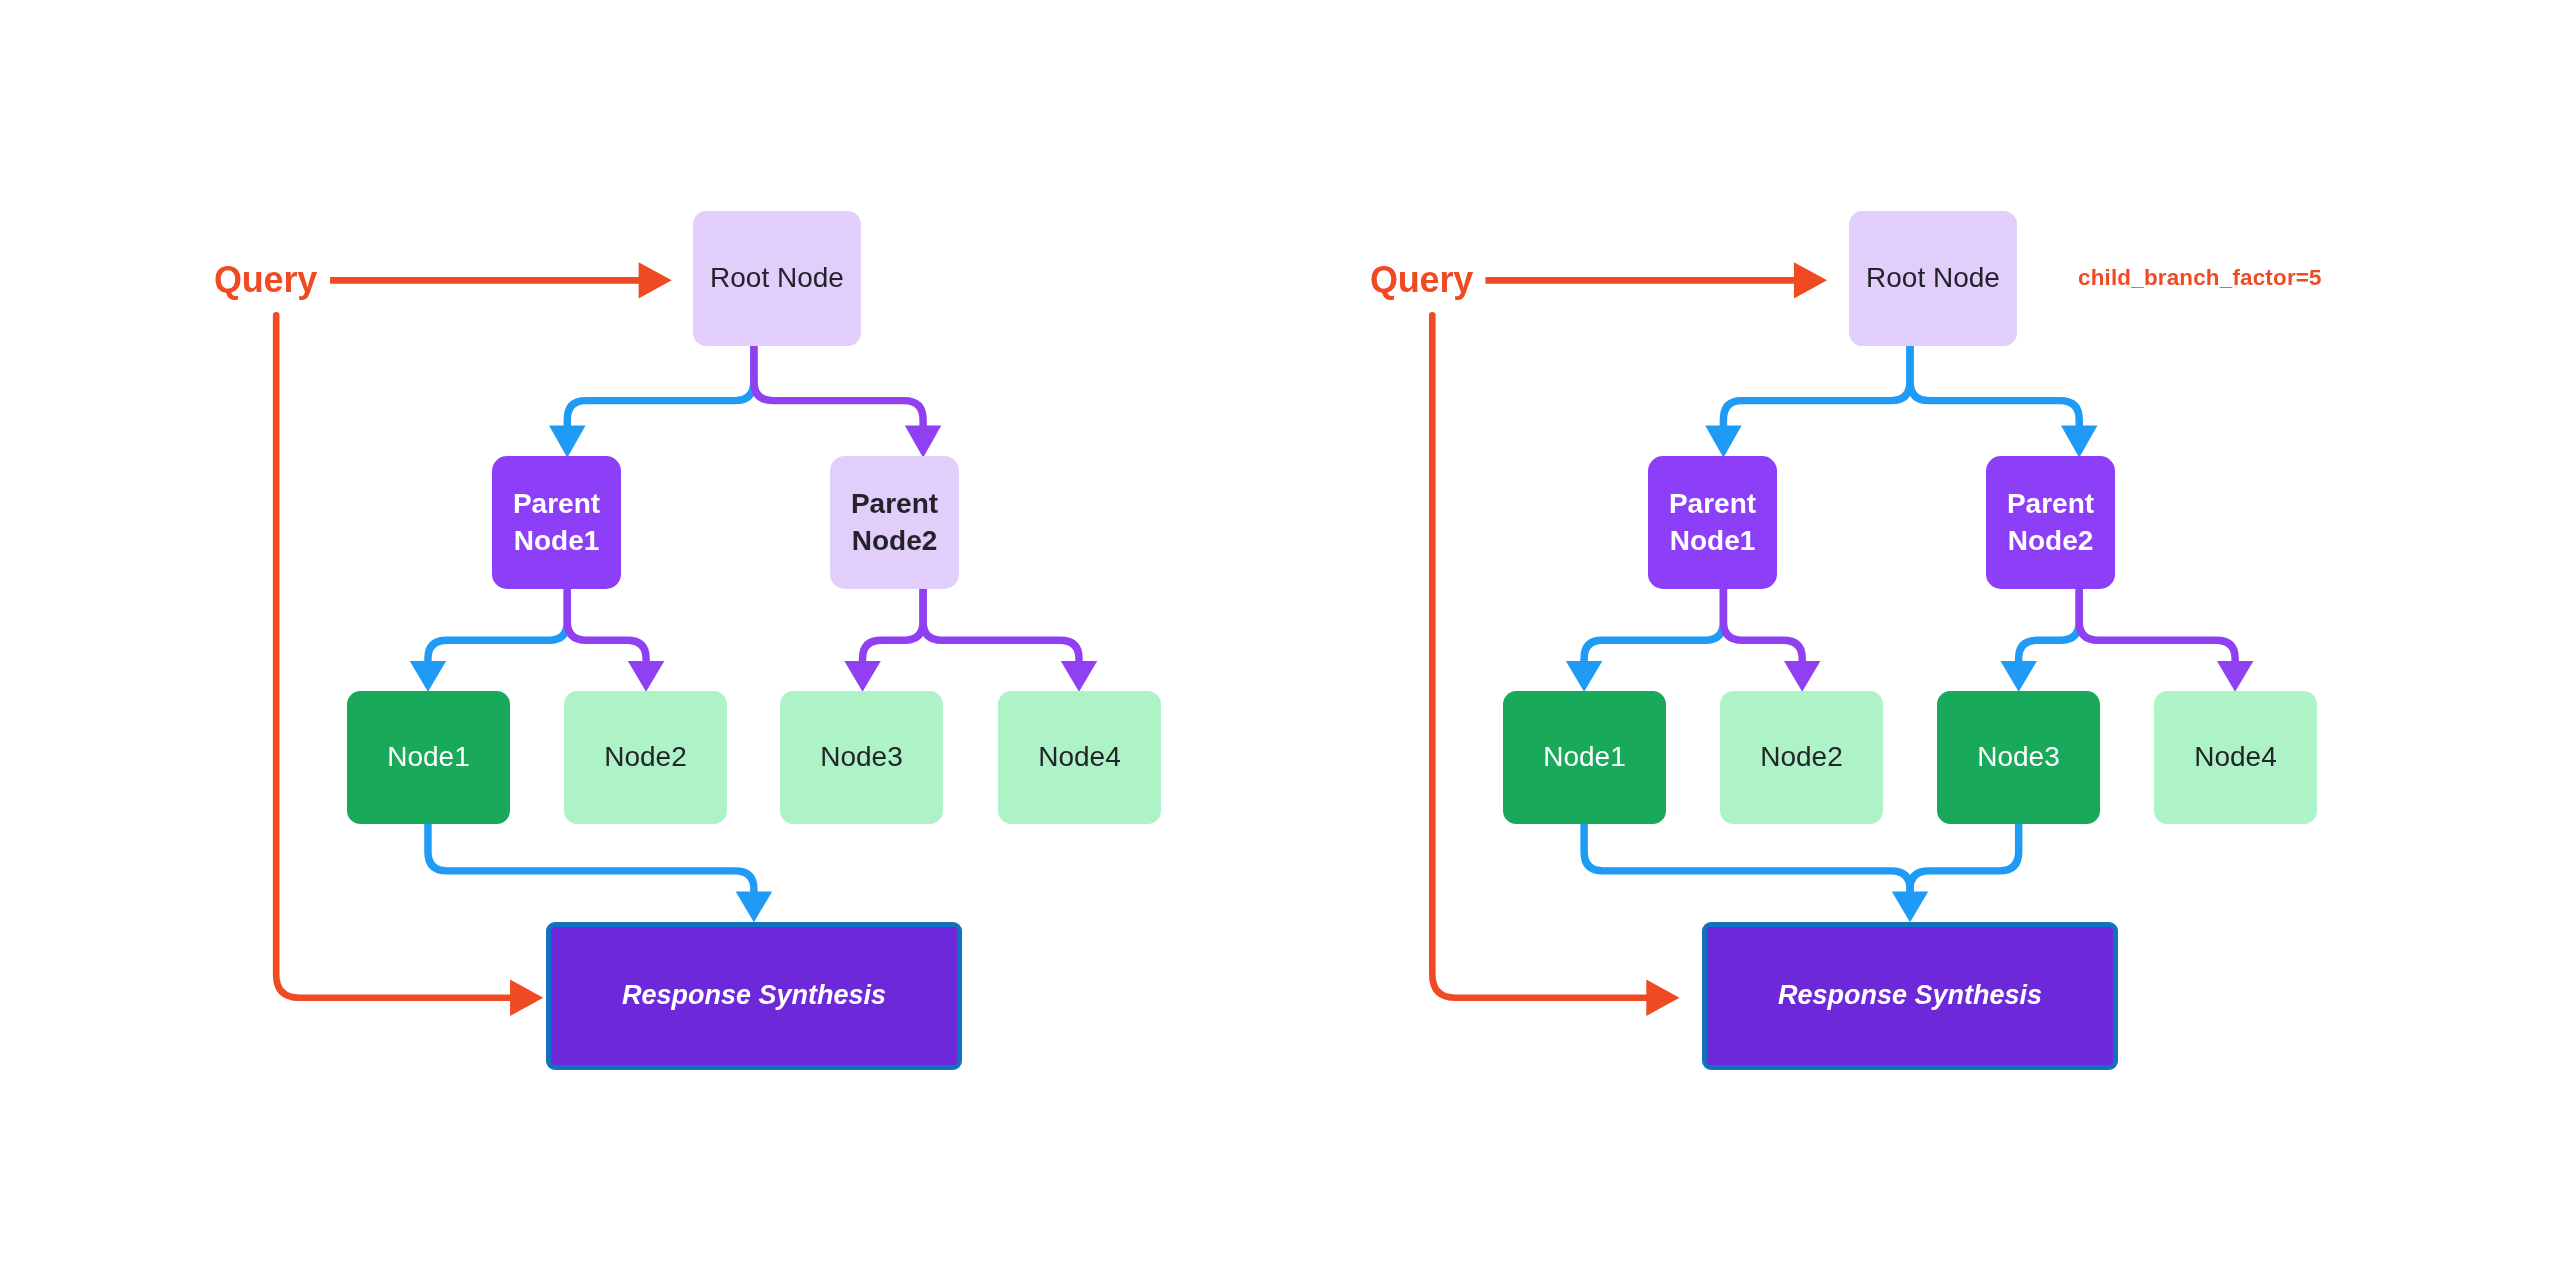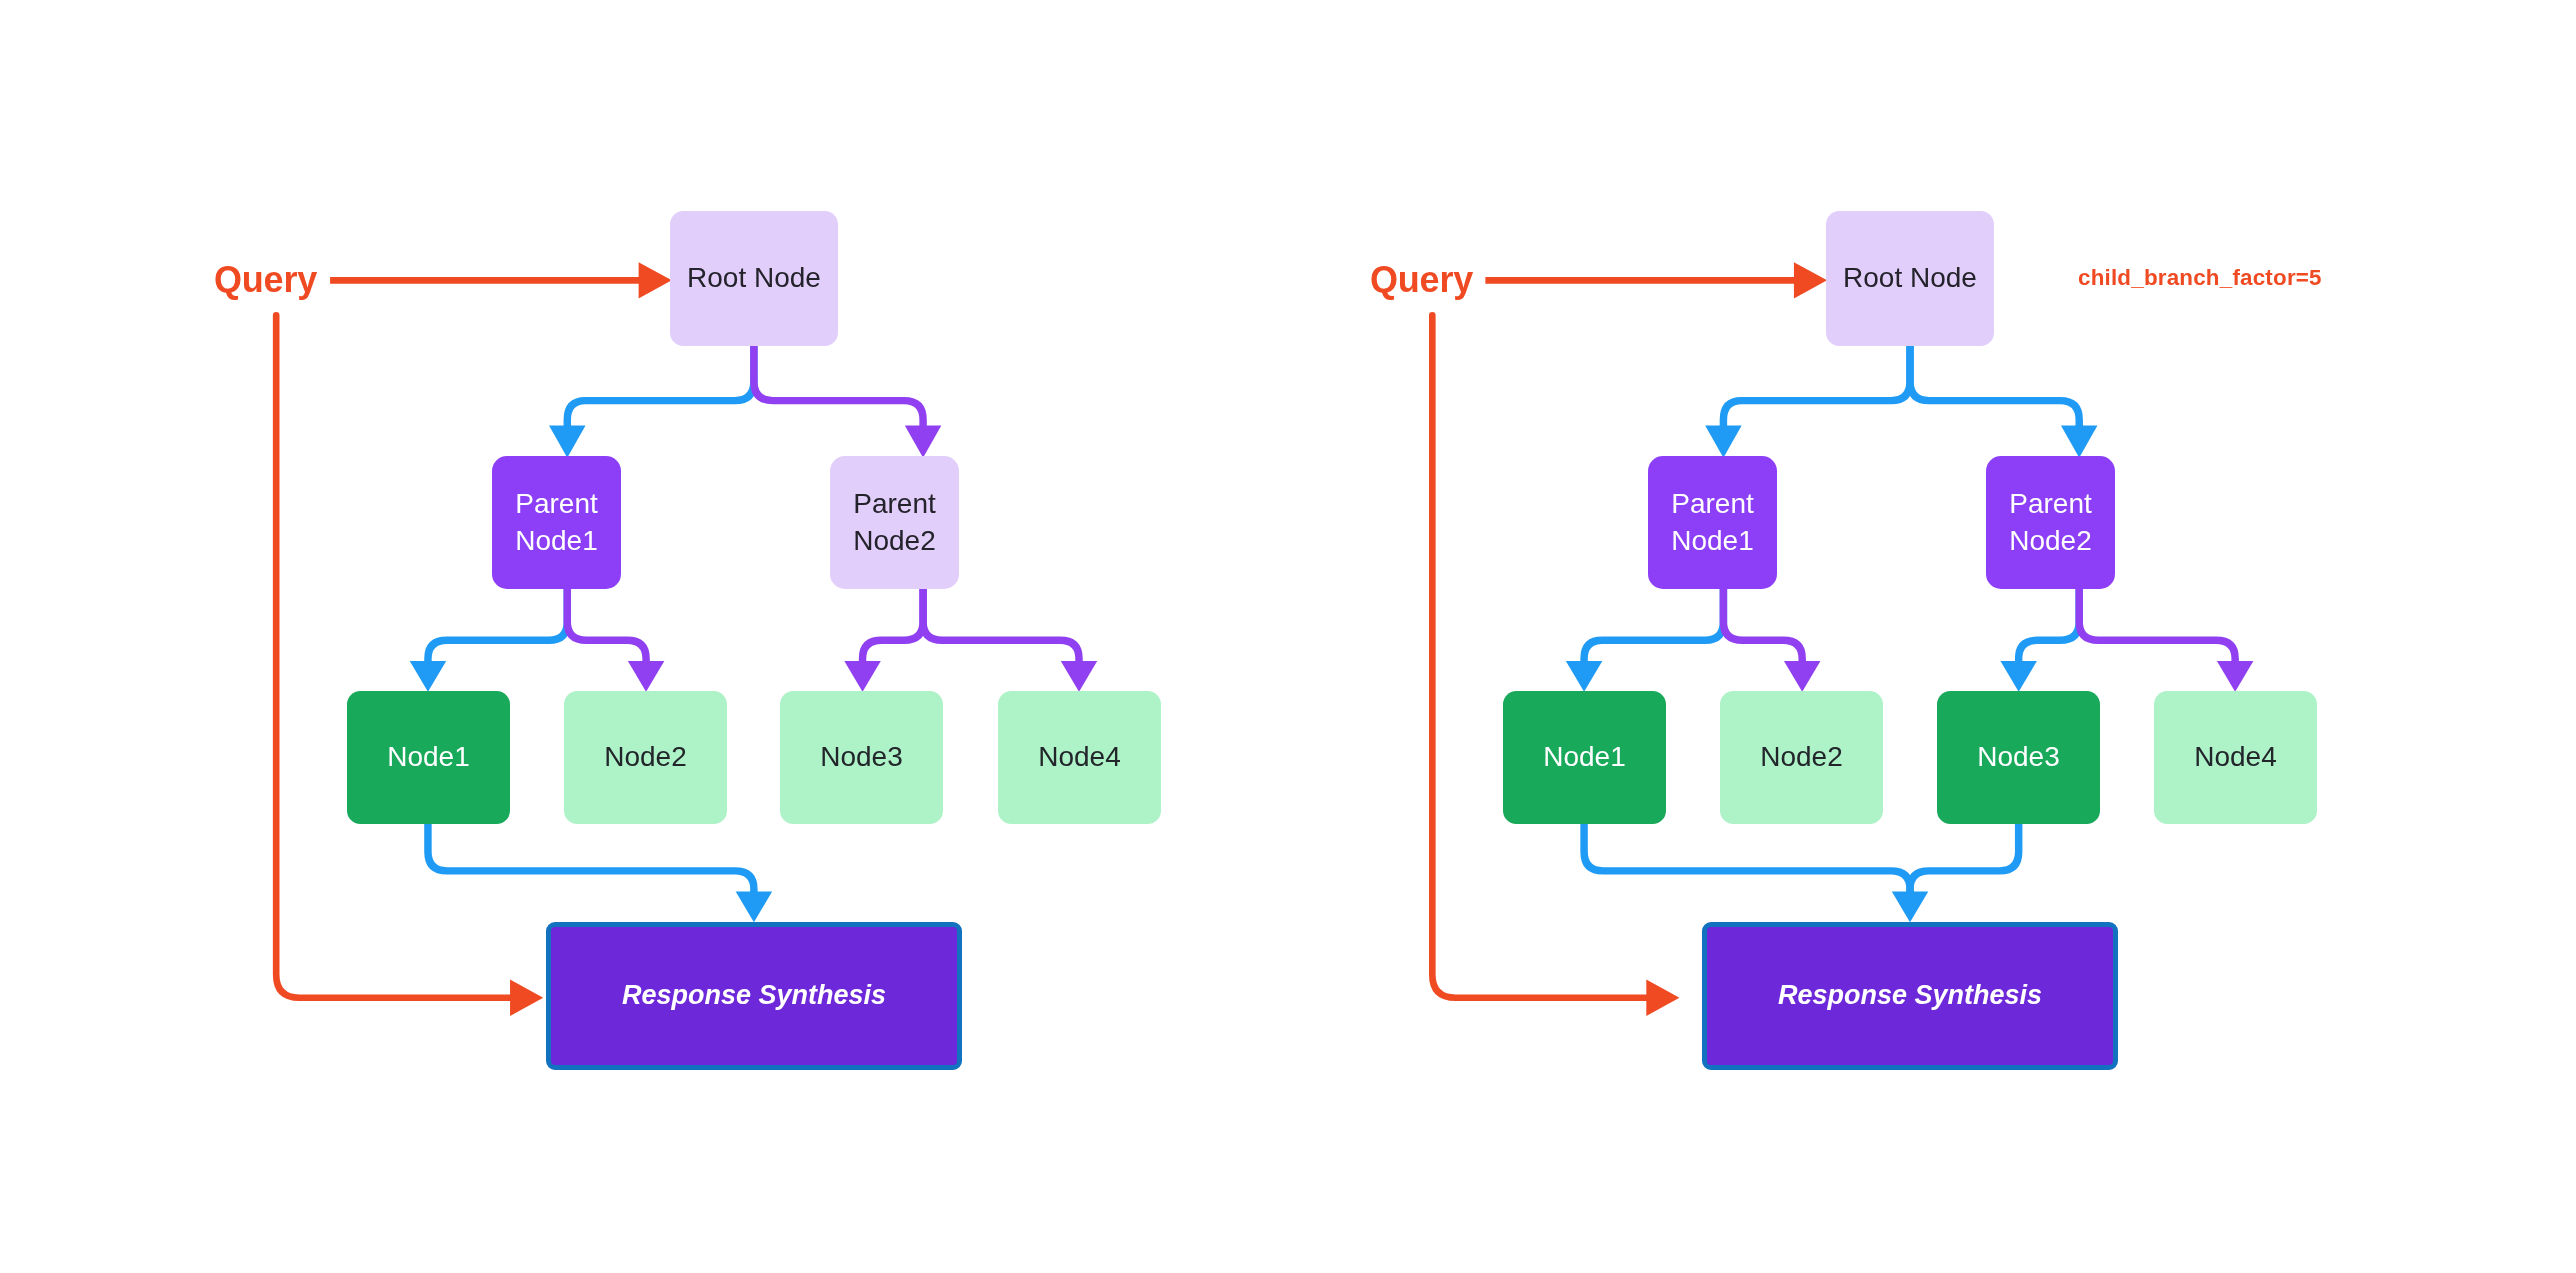--- a/index.html
+++ b/index.html
@@ -36,24 +36,26 @@
     justify-content: center;
     text-align: center;
     border-radius: 13.3px;
     line-height: 1.30;
     white-space: pre-line;
   }
   .node-root {
     font-size: 28px;
     color: #24232b;
     background: #e1cefa;
+    margin-left: 23px;
   }
   .node-parent {
     font-size: 28px;
     border-radius: 15px;
+    font-weight: bold;
   }
   .node-parent.sel {
     background: #8c3ff6;
     color: #ffffff;
   }
   .node-parent.unsel {
     background: #e1cefa;
     color: #24232b;
   }
   .node-leaf {

